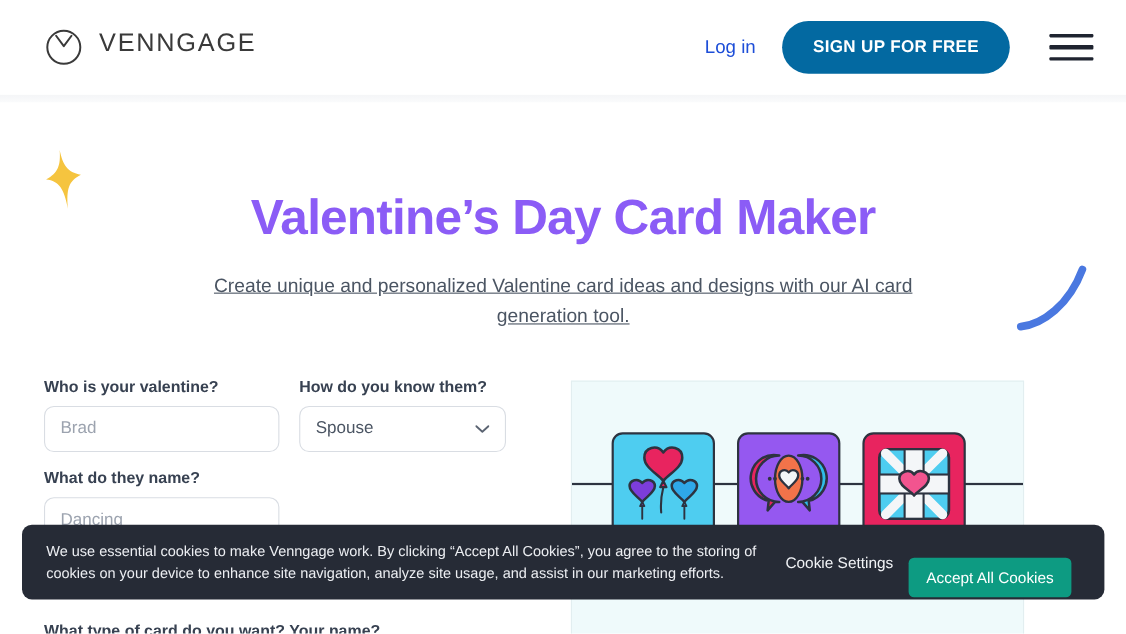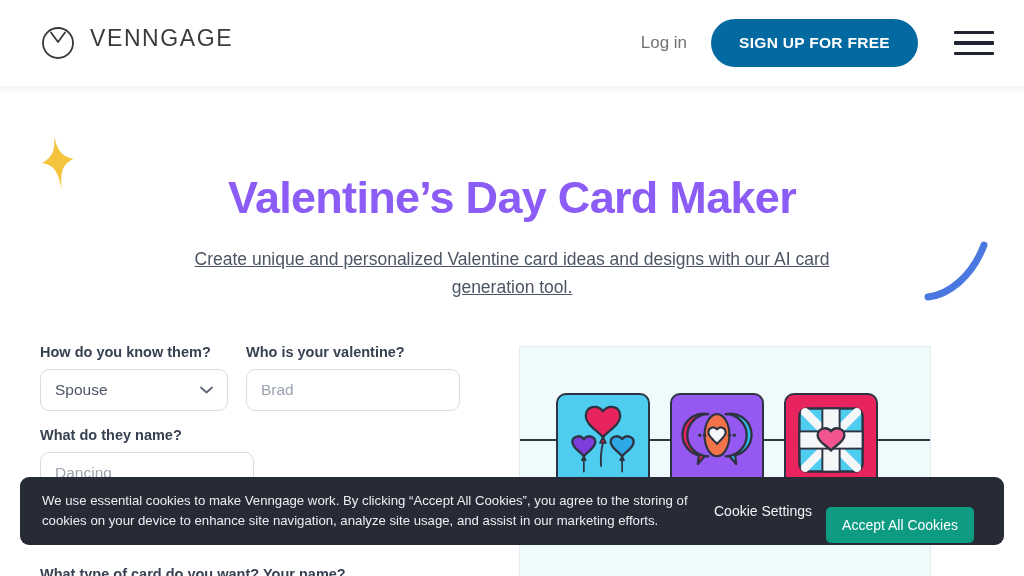--- a/index.html
+++ b/index.html
@@ -21,21 +21,21 @@
   }
   .brand { display: flex; align-items: flex-start; gap: 14px; }
   .brand-mark { width: 36px; height: 36px; flex: 0 0 36px; }
   .brand-name {
     font-size: 23px; letter-spacing: 1.6px; color: #3a3a3a; font-weight: 400;
     white-space: nowrap;
   }
   .header-spacer { flex: 1 1 auto; }
   .nav-right { display: flex; align-items: center; gap: 24px; }
   .login-link {
-    font-size: 17px; color: #737373; text-decoration: none; white-space: nowrap;
+    font-size: 17px; color: #1d4ed8; text-decoration: none; white-space: nowrap;
     cursor: pointer;
   }
   .signup-btn {
     background: #0369a1; color: #fff; border: none;
     font-family: inherit;
     font-size: 15.5px; font-weight: 700; letter-spacing: .3px;
     padding: 0 28px; height: 48px; line-height: 48px;
     border-radius: 999px; cursor: pointer; white-space: nowrap;
   }
   .hamburger {
@@ -182,34 +182,34 @@
     <div class="hero-sub">Create unique and personalized Valentine card ideas and designs with our AI card generation tool.</div>
     <span class="swoosh">
       <svg viewBox="0 0 82 72" class="tile-svg" style="position:static;">
         <path d="M6 64 C26 62 50 44 62 12" fill="none" stroke="#4a78e0" stroke-width="7" stroke-linecap="round"></path>
       </svg>
     </span>
   </div>
 
   <div class="form-area">
     <div class="field-row">
+      <div class="field w-one">
+        <label class="field-label">Who is your valentine?</label>
+        <input class="text-input" type="text" placeholder="Brad" style="">
+      </div>
       <div class="field w-two">
         <label class="field-label">How do you know them?</label>
         <div class="select-input">
           <span class="select-val">Spouse</span>
           <span class="chev">
             <svg viewBox="0 0 13 8" style="width:13px;height:8px;display:block;">
               <path d="M1 1.5 L6.5 6.5 L12 1.5" fill="none" stroke="#5b6472" stroke-width="1.7" stroke-linecap="round" stroke-linejoin="round"></path>
             </svg>
           </span>
         </div>
-      </div>
-      <div class="field w-one">
-        <label class="field-label">Who is your valentine?</label>
-        <input class="text-input" type="text" placeholder="Brad" style="">
       </div>
     </div>
     <div class="field field-block2">
       <label class="field-label">What do they name?</label>
       <input class="text-input" type="text" placeholder="Dancing" style="">
     </div>
   </div>
 
   <div class="below-label">What type of card do you want?</div>
   <div class="below-label2">Your name?</div>

